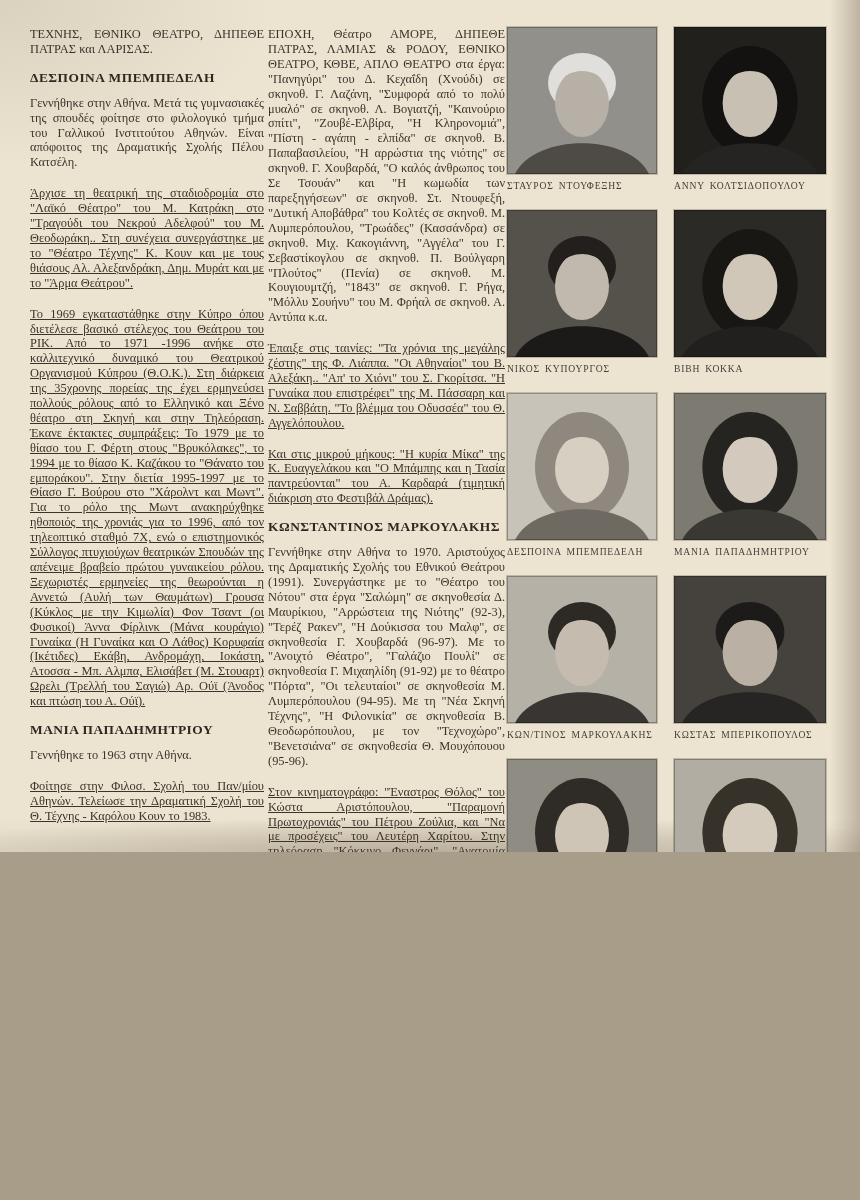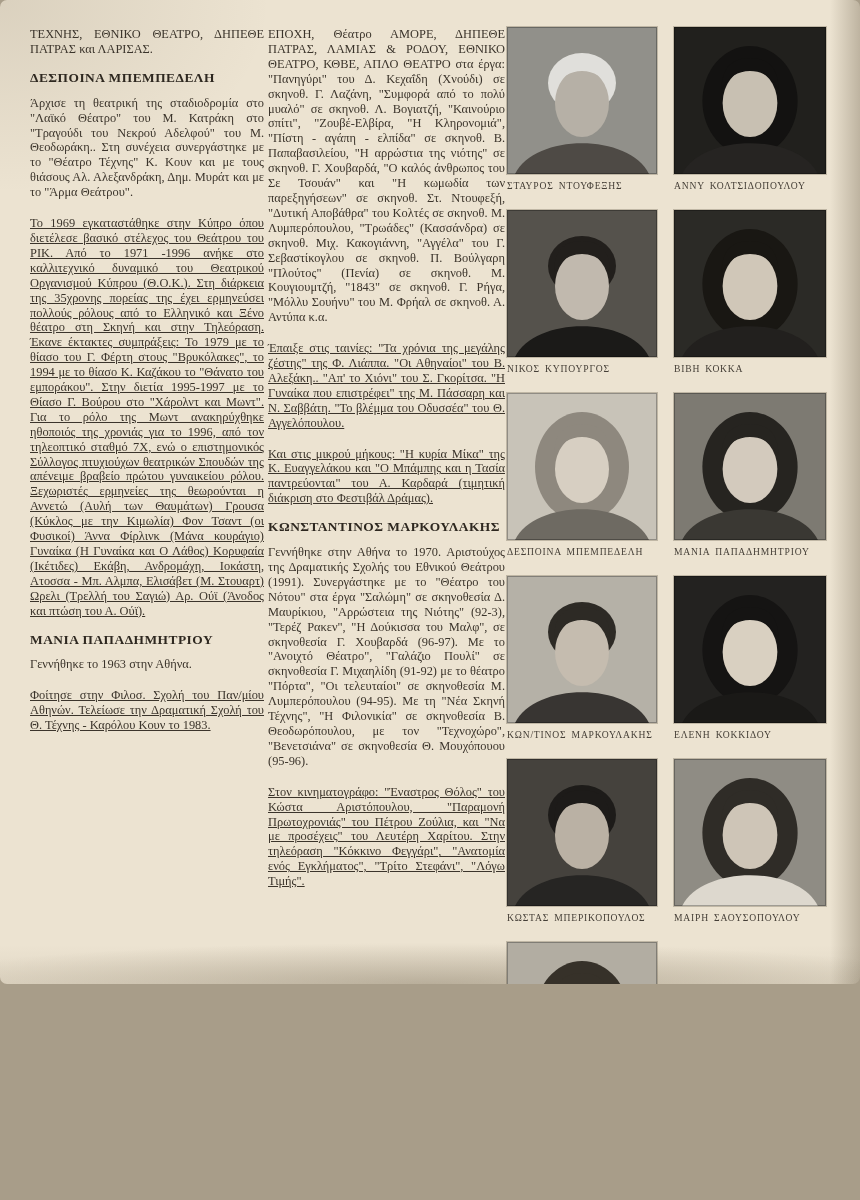--- a/index.html
+++ b/index.html
@@ -2,29 +2,28 @@
 <html lang="el"><head>
 <meta charset="utf-8">
 <style>
   * { box-sizing: border-box; }
   html,body { margin:0; padding:0; }
   body {
     background:#a89d89;
     font-family:"Liberation Serif","DejaVu Serif",serif;
   }
   .page {
-    position:relative; width:860px; height:984px; margin:0 auto; overflow:hidden;
+    position:relative; width:860px; height:852px; margin:0 auto; overflow:hidden;
     background:
       radial-gradient(90% 6% at 50% 100%, rgba(92,79,57,.30), rgba(92,79,57,0) 70%),
       linear-gradient(270deg, rgba(92,79,57,.32) 0%, rgba(92,79,57,0) 3.5%),
       radial-gradient(45% 28% at 0% 0%, rgba(92,79,57,.12), rgba(92,79,57,0) 70%),
       linear-gradient(0deg, rgba(92,79,57,.08), rgba(92,79,57,0) 4%),
       #ece3d1;
     color:#3b342b;
-    border-radius:7px;
   }
   .col { position:absolute; top:27px; text-align:justify; font-size:12.4px; line-height:14.9px; }
   .col-left { left:30px;  width:234px; }
   .col-mid  { left:268px; width:237px; }
   .para { margin:0; }
   .para + .para { margin-top:16px;text-decoration:underline; }
   .heading {
     font-size:13.4px; font-weight:bold; letter-spacing:.5px;
     margin:14px 0 10px; color:#2e2820; text-align:left;
   }
@@ -45,20 +44,21 @@
   }
 </style>
 </head>
 <body>
 
 <div class="page">
 
   <section class="col col-left">
     <p class="para">ΤΕΧΝΗΣ, ΕΘΝΙΚΟ ΘΕΑΤΡΟ, ΔΗΠΕΘΕ ΠΑΤΡΑΣ και ΛΑΡΙΣΑΣ.</p>
     <h2 class="heading">ΔΕΣΠΟΙΝΑ ΜΠΕΜΠΕΔΕΛΗ</h2>
+    <p class="para">Γεννήθηκε στην Αθήνα. Μετά τις γυμνασιακές της σπουδές φοίτησε στο φιλολογικό τμήμα του Γαλλικού Ινστιτούτου Αθηνών. Είναι απόφοιτος της Δραματικής Σχολής Πέλου Κατσέλη.</p>
     <p class="para">Άρχισε τη θεατρική της σταδιοδρομία στο "Λαϊκό Θέατρο" του Μ. Κατράκη στο "Τραγούδι του Νεκρού Αδελφού" του Μ. Θεοδωράκη.. Στη συνέχεια συνεργάστηκε με το "Θέατρο Τέχνης" Κ. Κουν και με τους θιάσους Αλ. Αλεξανδράκη, Δημ. Μυράτ και με το "Άρμα Θεάτρου".</p>
     <p class="para">Το 1969 εγκαταστάθηκε στην Κύπρο όπου διετέλεσε βασικό στέλεχος του Θεάτρου του ΡΙΚ. Από το 1971 -1996 ανήκε στο καλλιτεχνικό δυναμικό του Θεατρικού Οργανισμού Κύπρου (Θ.Ο.Κ.). Στη διάρκεια της 35χρονης πορείας της έχει ερμηνεύσει πολλούς ρόλους από το Ελληνικό και Ξένο θέατρο στη Σκηνή και στην Τηλεόραση. Έκανε έκτακτες συμπράξεις: Το 1979 με το θίασο του Γ. Φέρτη στους "Βρυκόλακες", το 1994 με το θίασο Κ. Καζάκου το "Θάνατο του εμποράκου". Στην διετία 1995-1997 με το Θίασο Γ. Βούρου στο "Χάρολντ και Μωντ". Για το ρόλο της Μωντ ανακηρύχθηκε ηθοποιός της χρονιάς για το 1996, από τον τηλεοπτικό σταθμό 7Χ, ενώ ο επιστημονικός Σύλλογος πτυχιούχων θεατρικών Σπουδών της απένειμε βραβείο πρώτου γυναικείου ρόλου. Ξεχωριστές ερμηνείες της θεωρούνται η Αννετώ (Αυλή των Θαυμάτων) Γρουσα (Κύκλος με την Κιμωλία) Φον Τσαντ (οι Φυσικοί) Άννα Φίρλινκ (Μάνα κουράγιο) Γυναίκα (Η Γυναίκα και Ο Λάθος) Κορυφαία (Ικέτιδες) Εκάβη, Ανδρομάχη, Ιοκάστη, Ατοσσα - Μπ. Αλμπα, Ελισάβετ (Μ. Στουαρτ) Ωρελι (Τρελλή του Σαγιώ) Αρ. Ούϊ (Άνοδος και πτώση του Α. Ούϊ).</p>
     <h2 class="heading">ΜΑΝΙΑ ΠΑΠΑΔΗΜΗΤΡΙΟΥ</h2>
     <p class="para">Γεννήθηκε το 1963 στην Αθήνα.</p>
     <p class="para">Φοίτησε στην Φιλοσ. Σχολή του Παν/μίου Αθηνών. Τελείωσε την Δραματική Σχολή του Θ. Τέχνης - Καρόλου Κουν το 1983.</p>
   </section>
 
   <section class="col col-mid">
     <p class="para">ΕΠΟΧΗ, Θέατρο ΑΜΟΡΕ, ΔΗΠΕΘΕ ΠΑΤΡΑΣ, ΛΑΜΙΑΣ &amp; ΡΟΔΟΥ, ΕΘΝΙΚΟ ΘΕΑΤΡΟ, ΚΘΒΕ, ΑΠΛΟ ΘΕΑΤΡΟ στα έργα: "Πανηγύρι" του Δ. Κεχαΐδη (Χνούδι) σε σκηνοθ. Γ. Λαζάνη, "Συμφορά από το πολύ μυαλό" σε σκηνοθ. Λ. Βογιατζή, "Καινούριο σπίτι", "Ζουβέ-Ελβίρα, "Η Κληρονομιά", "Πίστη - αγάπη - ελπίδα" σε σκηνοθ. Β. Παπαβασιλείου, "Η αρρώστια της νιότης" σε σκηνοθ. Γ. Χουβαρδά, "Ο καλός άνθρωπος του Σε Τσουάν" και "Η κωμωδία των παρεξηγήσεων" σε σκηνοθ. Στ. Ντουφεξή, "Δυτική Αποβάθρα" του Κολτές σε σκηνοθ. Μ. Λυμπερόπουλου, "Τρωάδες" (Κασσάνδρα) σε σκηνοθ. Μιχ. Κακογιάννη, "Αγγέλα" του Γ. Σεβαστίκογλου σε σκηνοθ. Π. Βούλγαρη "Πλούτος" (Πενία) σε σκηνοθ. Μ. Κουγιουμτζή, "1843" σε σκηνοθ. Γ. Ρήγα, "Μόλλυ Σουήνυ" του Μ. Φρήαλ σε σκηνοθ. Α. Αντύπα κ.α.</p>
     <p class="para">Έπαιξε στις ταινίες: "Τα χρόνια της μεγάλης ζέστης" της Φ. Λιάππα. "Οι Αθηναίοι" του Β. Αλεξάκη.. "Απ' το Χιόνι" του Σ. Γκορίτσα. "Η Γυναίκα που επιστρέφει" της Μ. Πάσσαρη και Ν. Σαββάτη. "Το βλέμμα του Οδυσσέα" του Θ. Αγγελόπουλου.</p>
@@ -156,33 +156,20 @@
             <path d="M47 62 Q47 31 75 31 Q103 31 103 62 Q93 44 75 44 Q57 44 47 62 Z" fill="#2d2a25"></path>
             <path d="M8 147 C28 106 122 106 142 147 Z" fill="#383532"></path>
             <rect x="0.5" y="0.5" width="149" height="146" fill="none" stroke="rgba(0,0,0,.28)"></rect>
           </svg>
         </div>
       <figcaption class="cap">ΚΩΝ/ΤΙΝΟΣ ΜΑΡΚΟΥΛΑΚΗΣ</figcaption>
     </figure>
     <figure class="ph">
       <div class="photo">
           <svg viewBox="0 0 150 147" preserveAspectRatio="none">
-            <rect width="150" height="147" fill="#232220"></rect>
-            <ellipse cx="75" cy="74" rx="47" ry="55" fill="#151413"></ellipse>
-            <ellipse cx="75" cy="76" rx="27" ry="34" fill="#d9d0c1"></ellipse>
-            <path d="M47 62 Q47 31 75 31 Q103 31 103 62 Q93 44 75 44 Q57 44 47 62 Z" fill="#151413"></path>
-            <path d="M8 147 C28 106 122 106 142 147 Z" fill="#1a1917"></path>
-            <rect x="0.5" y="0.5" width="149" height="146" fill="none" stroke="rgba(0,0,0,.28)"></rect>
-          </svg>
-        </div>
-      <figcaption class="cap">ΕΛΕΝΗ ΚΟΚΚΙΔΟΥ</figcaption>
-    </figure>
-    <figure class="ph">
-      <div class="photo">
-          <svg viewBox="0 0 150 147" preserveAspectRatio="none">
             <rect width="150" height="147" fill="#45423d"></rect>
             <ellipse cx="75" cy="56" rx="34" ry="30" fill="#1d1b19"></ellipse>
             <ellipse cx="75" cy="76" rx="27" ry="34" fill="#bab1a4"></ellipse>
             <path d="M47 62 Q47 31 75 31 Q103 31 103 62 Q93 44 75 44 Q57 44 47 62 Z" fill="#1d1b19"></path>
             <path d="M8 147 C28 106 122 106 142 147 Z" fill="#262523"></path>
             <rect x="0.5" y="0.5" width="149" height="146" fill="none" stroke="rgba(0,0,0,.28)"></rect>
           </svg>
         </div>
       <figcaption class="cap">ΚΩΣΤΑΣ ΜΠΕΡΙΚΟΠΟΥΛΟΣ</figcaption>
     </figure>

